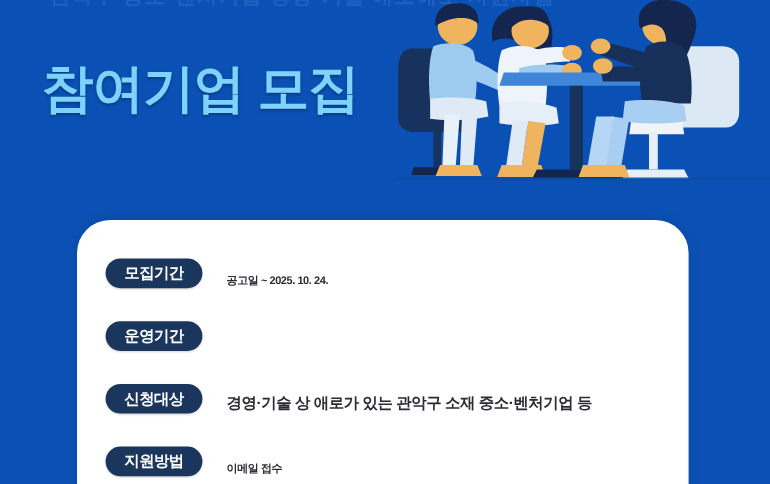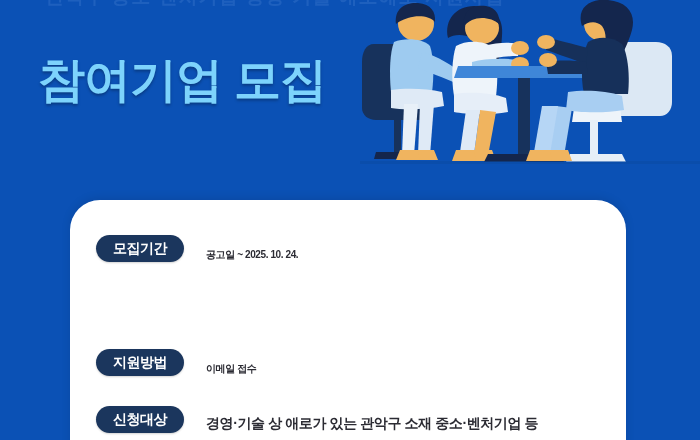--- a/index.html
+++ b/index.html
@@ -206,28 +206,29 @@
 
   <div class="info-card">
     <div class="rows">
 
       <div class="row">
         <div class="badge">모집기간</div>
         <div class="value">공고일 ~ 2025. 10. 24.</div>
       </div>
 
       <div class="row">
+        <div class="badge">운영기간</div>
+      </div>
+
+      <div class="row">
+        <div class="badge">신청대상</div>
+        <div class="value small">경영·기술 상 애로가 있는 관악구 소재 중소·벤처기업 등</div>
       </div>
 
       <div class="row">
         <div class="badge">지원방법</div>
         <div class="value">이메일 접수</div>
       </div>
 
-      <div class="row">
-        <div class="badge">신청대상</div>
-        <div class="value small">경영·기술 상 애로가 있는 관악구 소재 중소·벤처기업 등</div>
-      </div>
-
     </div>
   </div>
 
 </div>
 
 </body></html>

